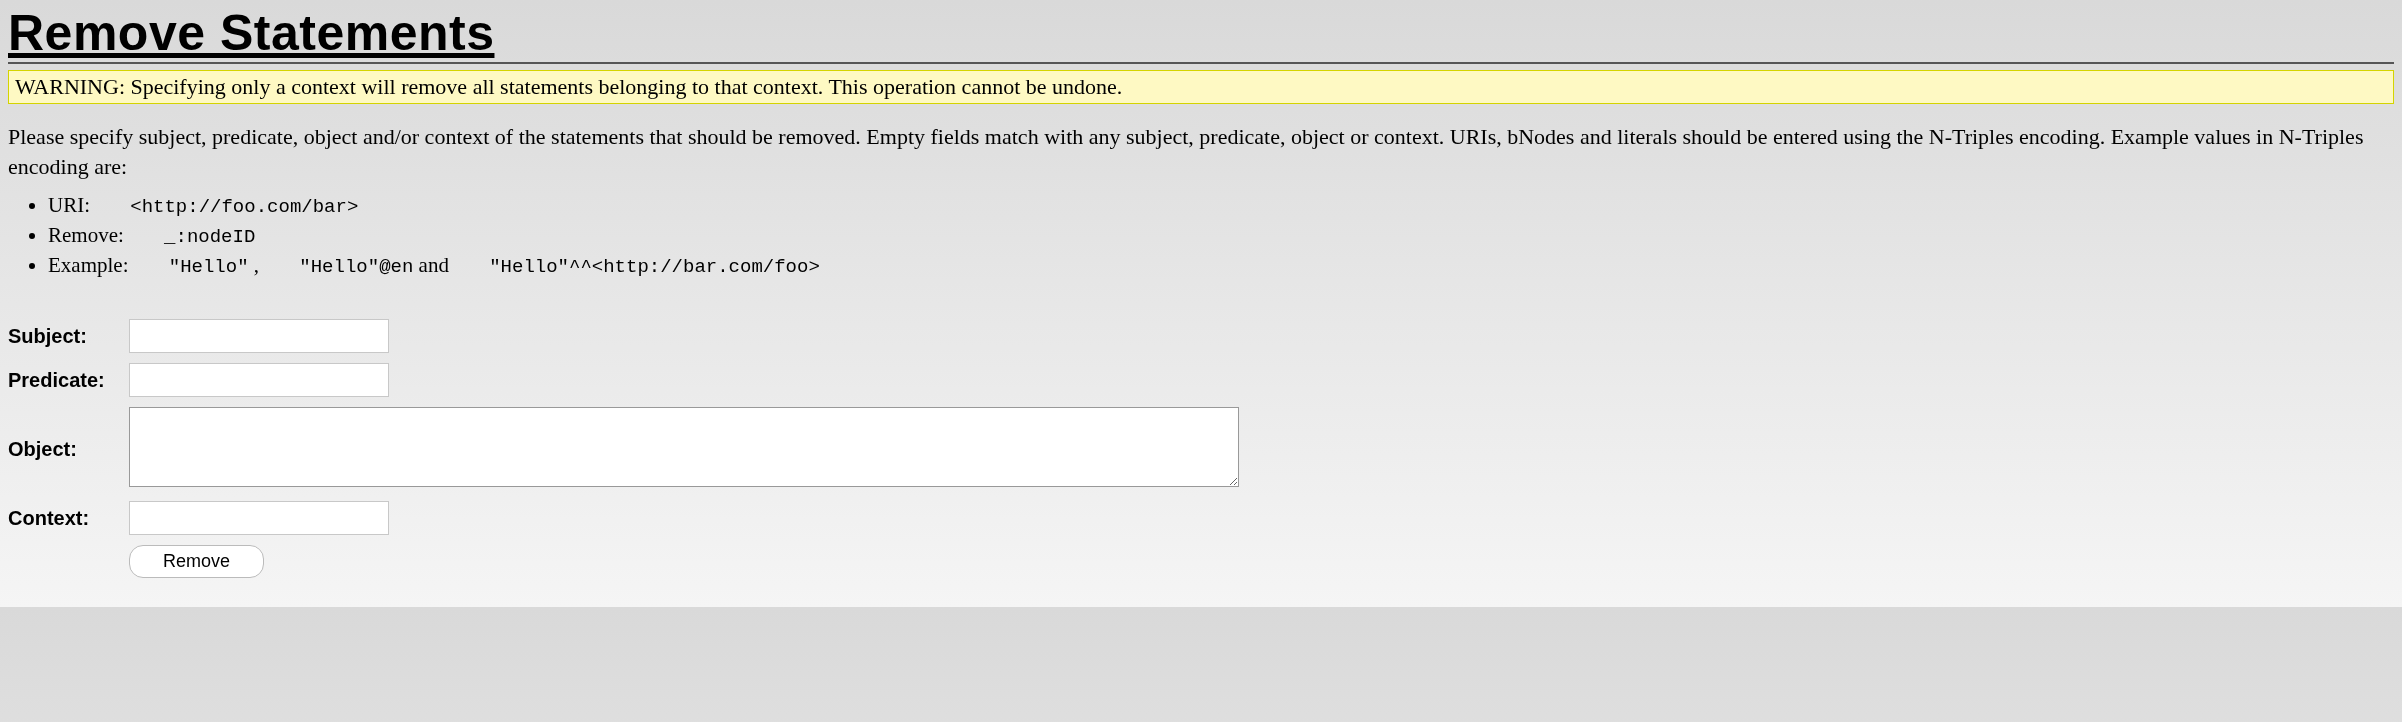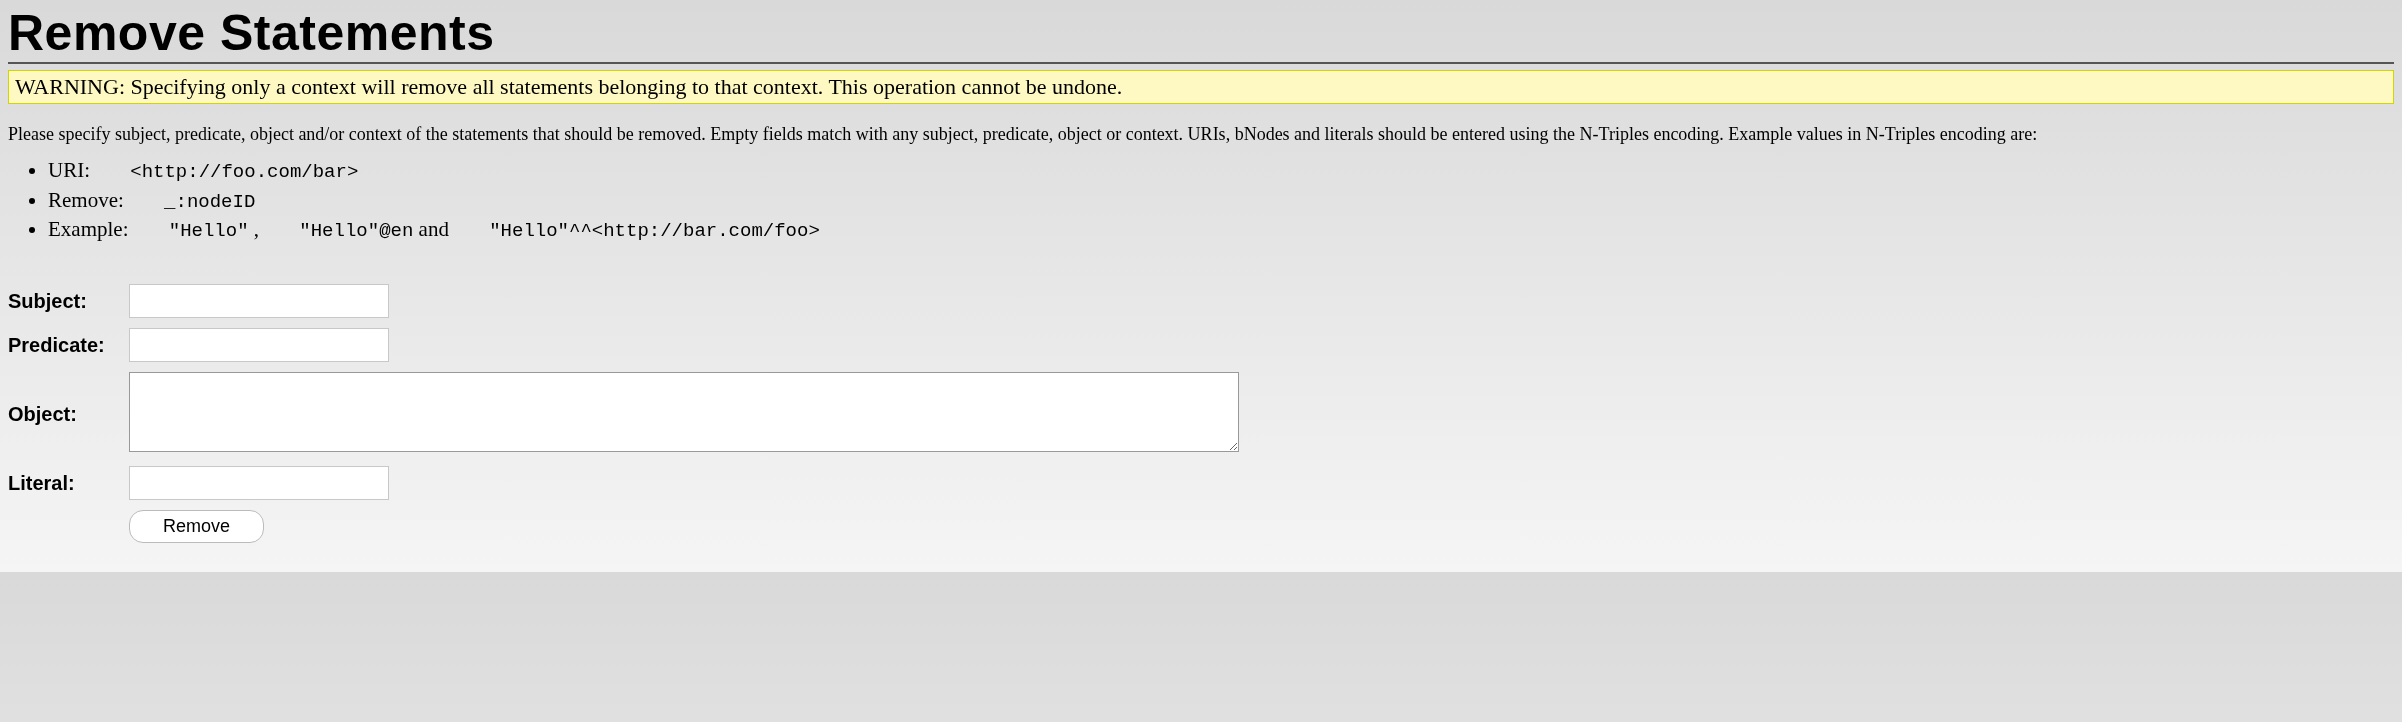--- a/index.html
+++ b/index.html
@@ -14,32 +14,33 @@
     padding: 0 8px 20px 8px;
   }
   h1 {
     font-family: "Trebuchet MS", "Lucida Grande", sans-serif;
     font-weight: 700;
     font-size: 50px;
     margin: 0 0 2px 0;
     padding-top: 4px;
     border-bottom: 2px solid #555;
     letter-spacing: 0.5px;
+    text-decoration: underline;
   }
   .warning {
     background: #fef9c3;
     border: 1px solid #d4d400;
     padding: 3px 6px;
     font-family: Georgia, "Times New Roman", serif;
     font-size: 22px;
     margin: 6px 0 18px 0;
   }
   .intro {
     font-family: Georgia, "Times New Roman", serif;
-    font-size: 18px;
+    font-size: 22px;
     line-height: 1.35;
     margin: 10px 0 8px 0;
   }
   ul.examples {
     margin: 10px 0 30px 0;
     padding-left: 40px;
   }
   ul.examples li {
     font-family: Georgia, "Times New Roman", serif;
     font-size: 21px;
@@ -120,21 +121,21 @@
     </tr>
     <tr>
       <td class="label">Predicate:</td>
       <td><input type="text" value="" style=""></td>
     </tr>
     <tr>
       <td class="label">Object:</td>
       <td><textarea style=""></textarea></td>
     </tr>
     <tr>
-      <td class="label">Literal:</td>
+      <td class="label">Context:</td>
       <td><input type="text" value="" style=""></td>
     </tr>
     <tr>
       <td></td>
       <td><button class="btn">Remove</button></td>
     </tr>
   </tbody>
     </table>
 </div>
 

